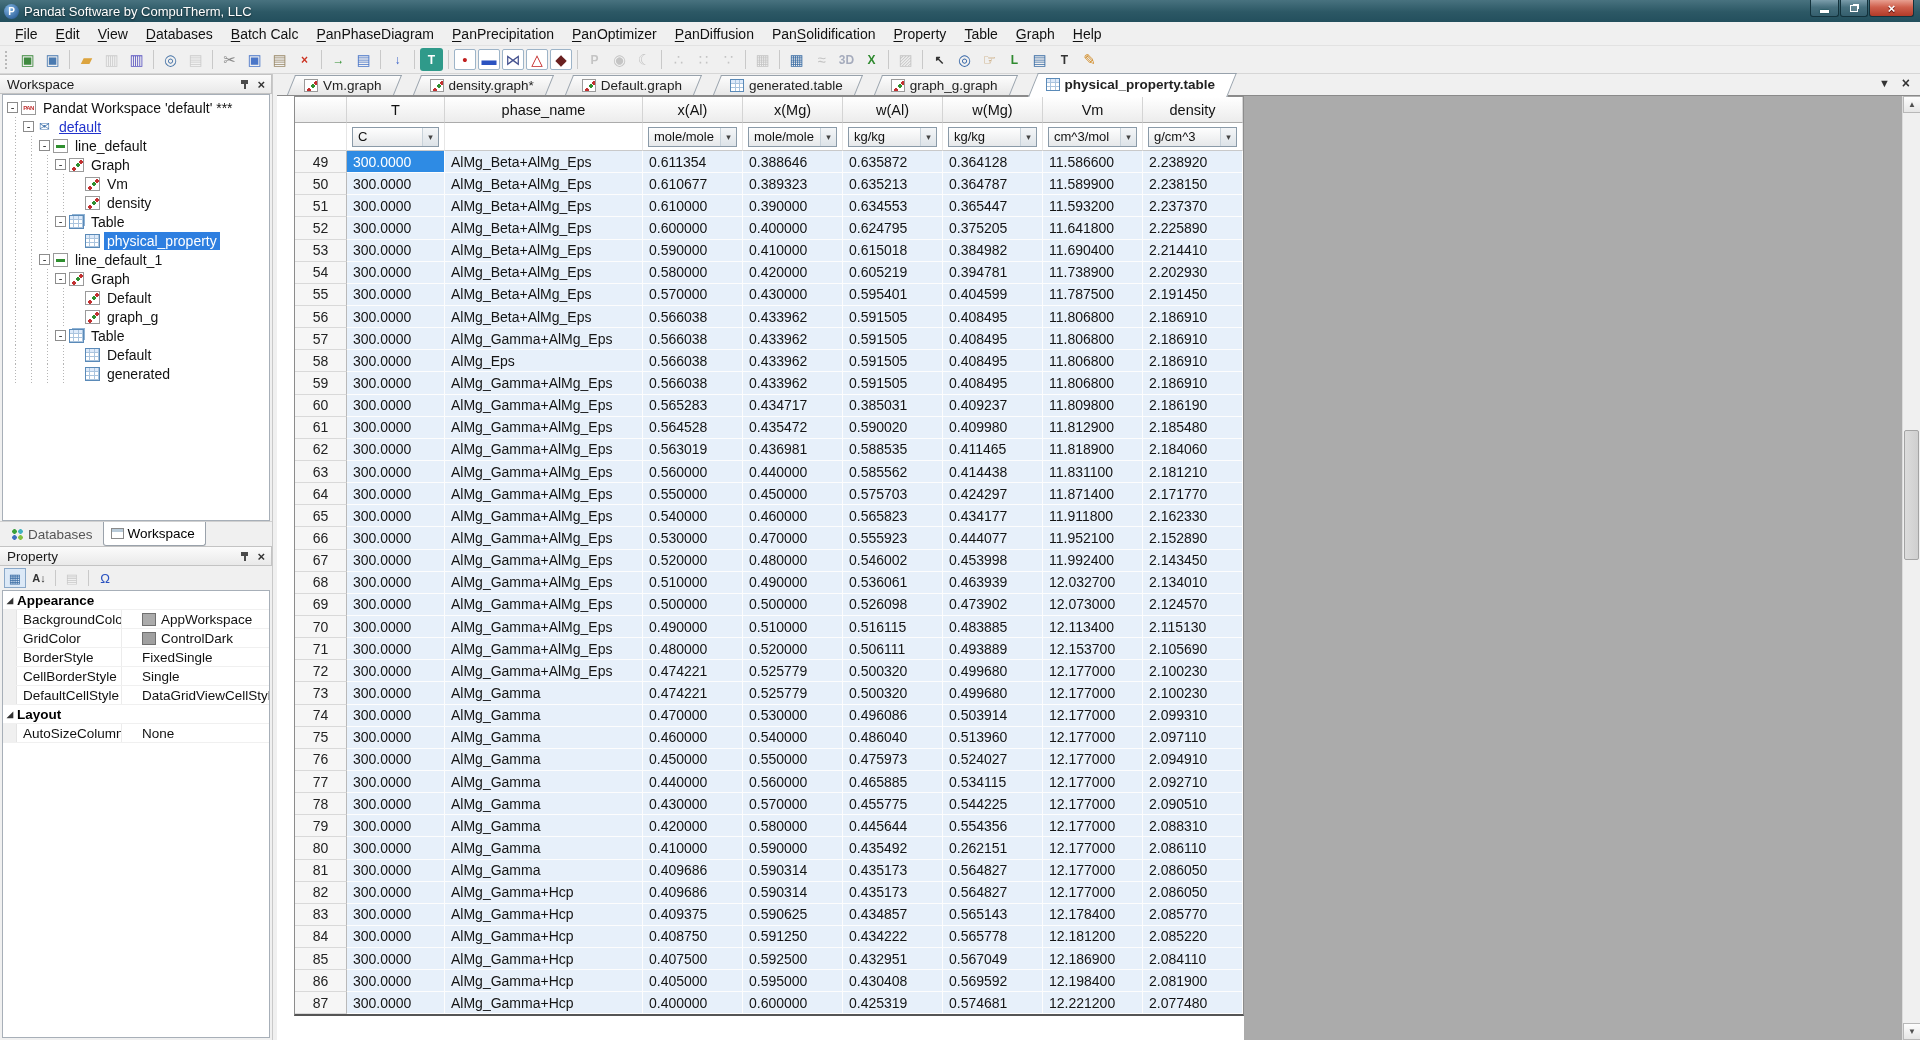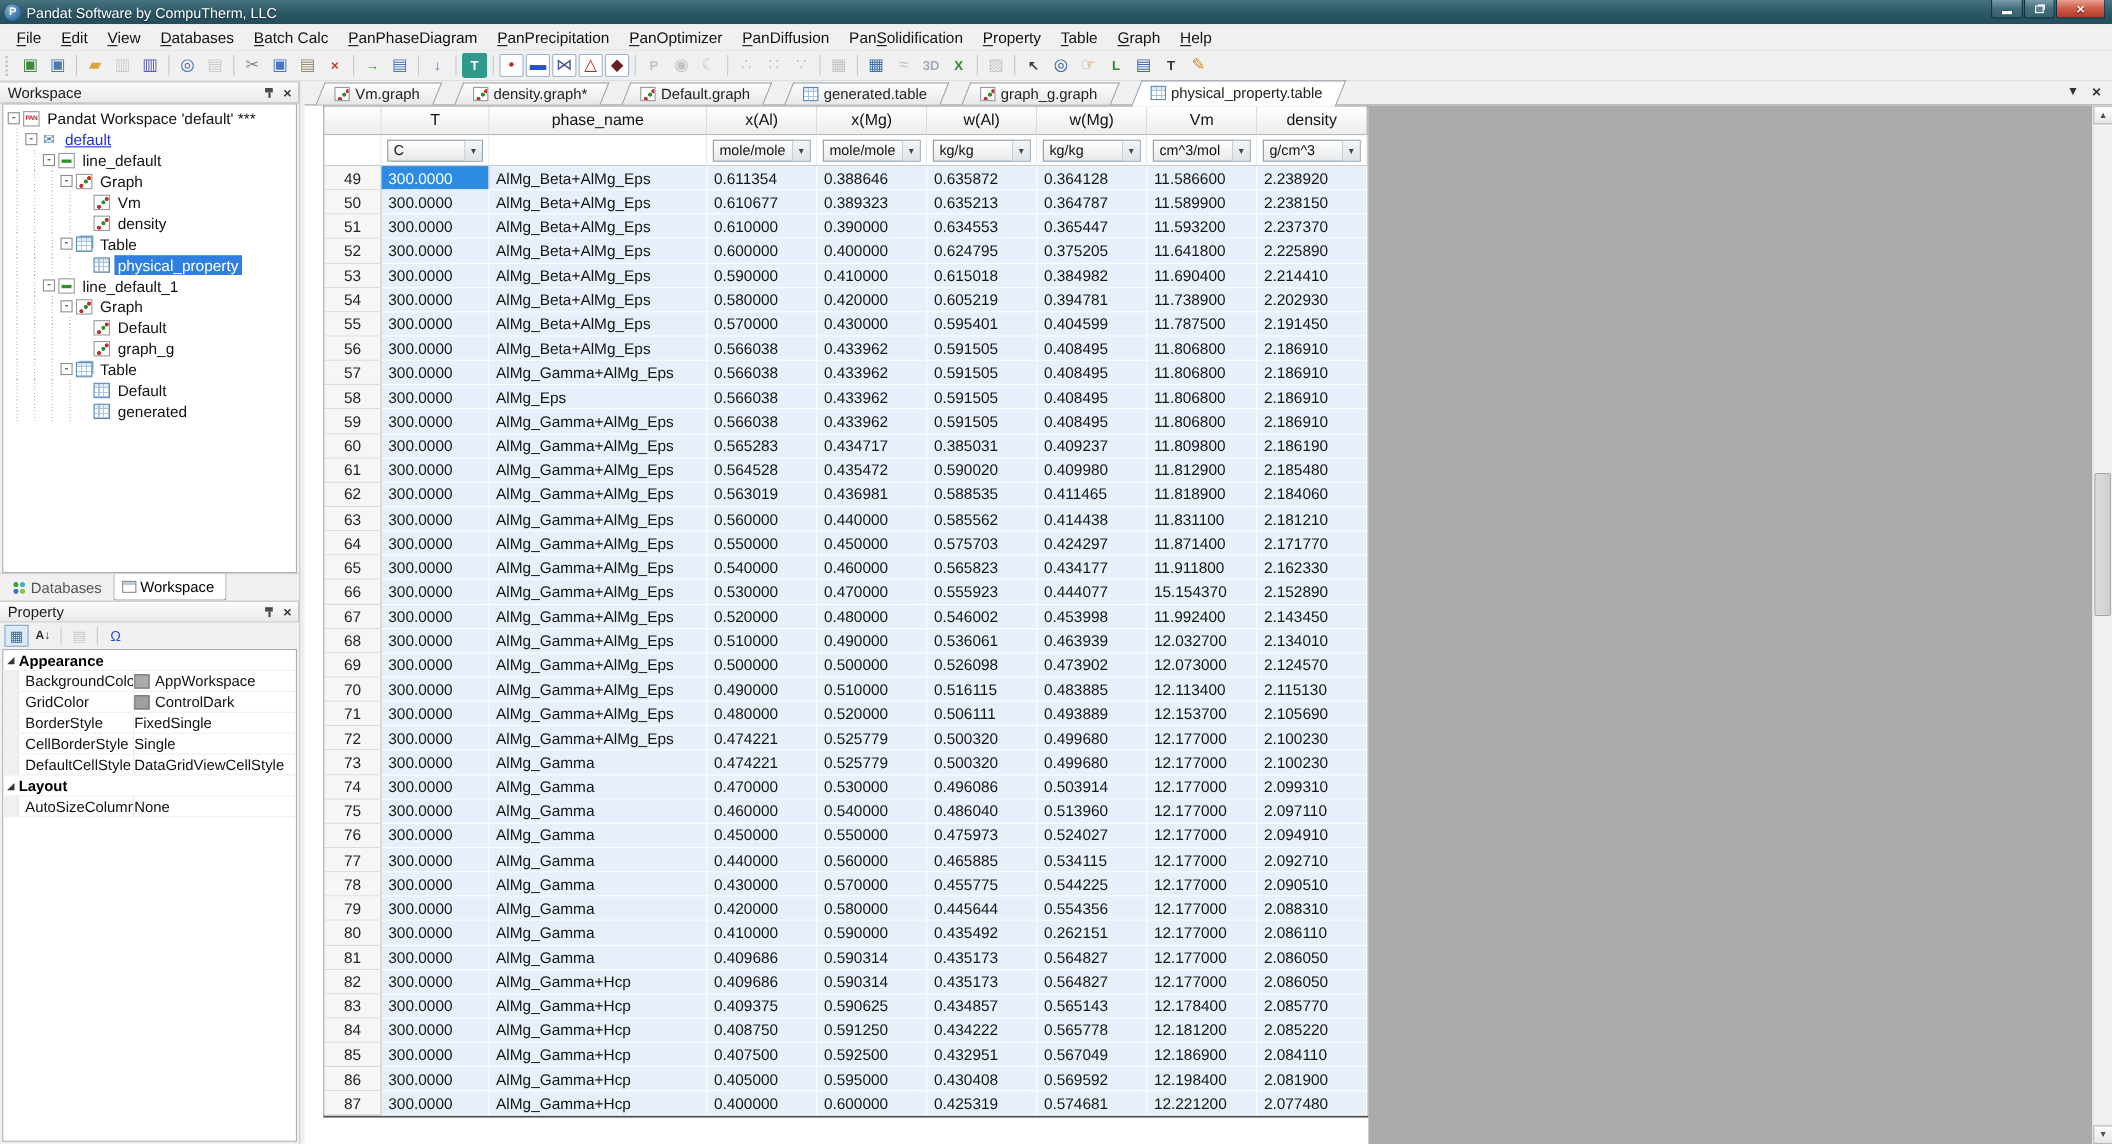--- a/index.html
+++ b/index.html
@@ -109,36 +109,36 @@
   .pt-btn.disabled { opacity:.45; }
   .pt-sep { width:1px; height:16px; background:#c9c9c9; margin:0 3px; }
 
   .prop-grid { position:absolute; left:2px; right:2px; top:516px; bottom:2px; background:#fff;
     border:1px solid #a7afb8; font-size:13.5px; }
   .pg-row, .pg-group { display:flex; align-items:center; height:19px; border-bottom:1px solid #f0f0f0;}
   .pg-gutter { width:14px; align-self:stretch; background:#f0f0f0; border-right:1px solid #e4e4e4; flex:none;}
   .pg-group { font-weight:bold; }
   .pg-group .pg-arrow { width:14px; text-align:center; font-size:8px; color:#333; flex:none;}
   .pg-name { width:104px; padding-left:6px; overflow:hidden; white-space:nowrap; flex:none; color:#111;}
-  .pg-val { flex:1; display:flex; align-items:center; border-left:1px solid #ececec; padding-left:0;
+  .pg-val { flex:1; display:flex; align-items:center; border-left:1px solid #ececec; padding-left:20px;
     overflow:hidden; white-space:nowrap; color:#111; align-self:stretch;}
   .swatch { width:14px; height:13px; border:1px solid #707070; margin-right:5px; flex:none;}
 
   .splitter { position:absolute; left:272px; top:74px; width:5px; bottom:0; background:#f0f0f0;
     border-left:1px solid #c9c9c9; }
 
   
   .main { position:absolute; left:277px; top:74px; right:0; bottom:0; }
   .tabstrip { position:absolute; left:0; right:0; top:0; height:22px; background:#f0f0f0;
     border-bottom:1px solid #8a8a8a; display:flex; align-items:flex-end; padding-left:14px;}
   .dtab { position:relative; height:20px; display:flex; align-items:center; gap:5px;
     padding:0 16px 0 13px; font-size:13.5px; color:#222; margin-right:19px; }
   .dtab::before { content:""; position:absolute; inset:0; background:linear-gradient(#fdfdfd,#e7e7e7);
     border:1px solid #98a2ac; border-bottom:none; transform:skewX(-22deg); z-index:0;}
-  .dtab.active { font-weight:normal; height:22px; z-index:3; }
+  .dtab.active { font-weight:bold; height:22px; z-index:3; }
   .dtab.active::before { background:#fff; height:23px; }
   .dtab .ico { position:relative; z-index:2; width:14px; height:13px; margin-right:0;}
   .dtab .dtab-label { position:relative; z-index:2; }
   .strip-ctrl { position:absolute; top:4px; font-size:11px; color:#333; line-height:1; }
   .strip-menu { right:30px; } .strip-close { right:10px; font-size:14px; font-weight:bold; top:2px;}
 
   .content { position:absolute; left:0; right:0; top:22px; bottom:0; background:#fff; }
   .grayfill { position:absolute; left:967px; right:18px; top:0; bottom:0; background:#ababab; }
 
   
@@ -805,21 +805,21 @@
           <div class="gc">0.434177</div>
           <div class="gc">11.911800</div>
           <div class="gc">2.162330</div>
           <div class="grn">66</div>
           <div class="gc">300.0000</div>
           <div class="gc">AlMg_Gamma+AlMg_Eps</div>
           <div class="gc">0.530000</div>
           <div class="gc">0.470000</div>
           <div class="gc">0.555923</div>
           <div class="gc">0.444077</div>
-          <div class="gc">15.154370</div>
+          <div class="gc">11.952100</div>
           <div class="gc">2.152890</div>
           <div class="grn">67</div>
           <div class="gc">300.0000</div>
           <div class="gc">AlMg_Gamma+AlMg_Eps</div>
           <div class="gc">0.520000</div>
           <div class="gc">0.480000</div>
           <div class="gc">0.546002</div>
           <div class="gc">0.453998</div>
           <div class="gc">11.992400</div>
           <div class="gc">2.143450</div>

